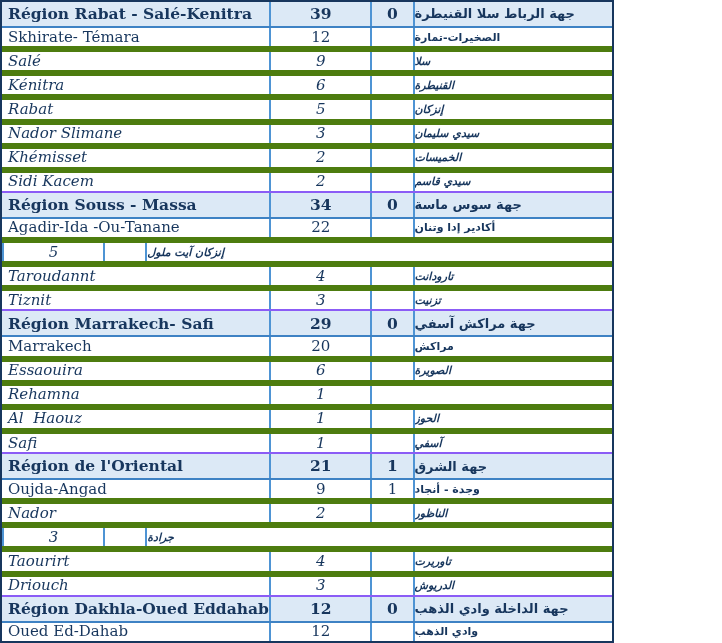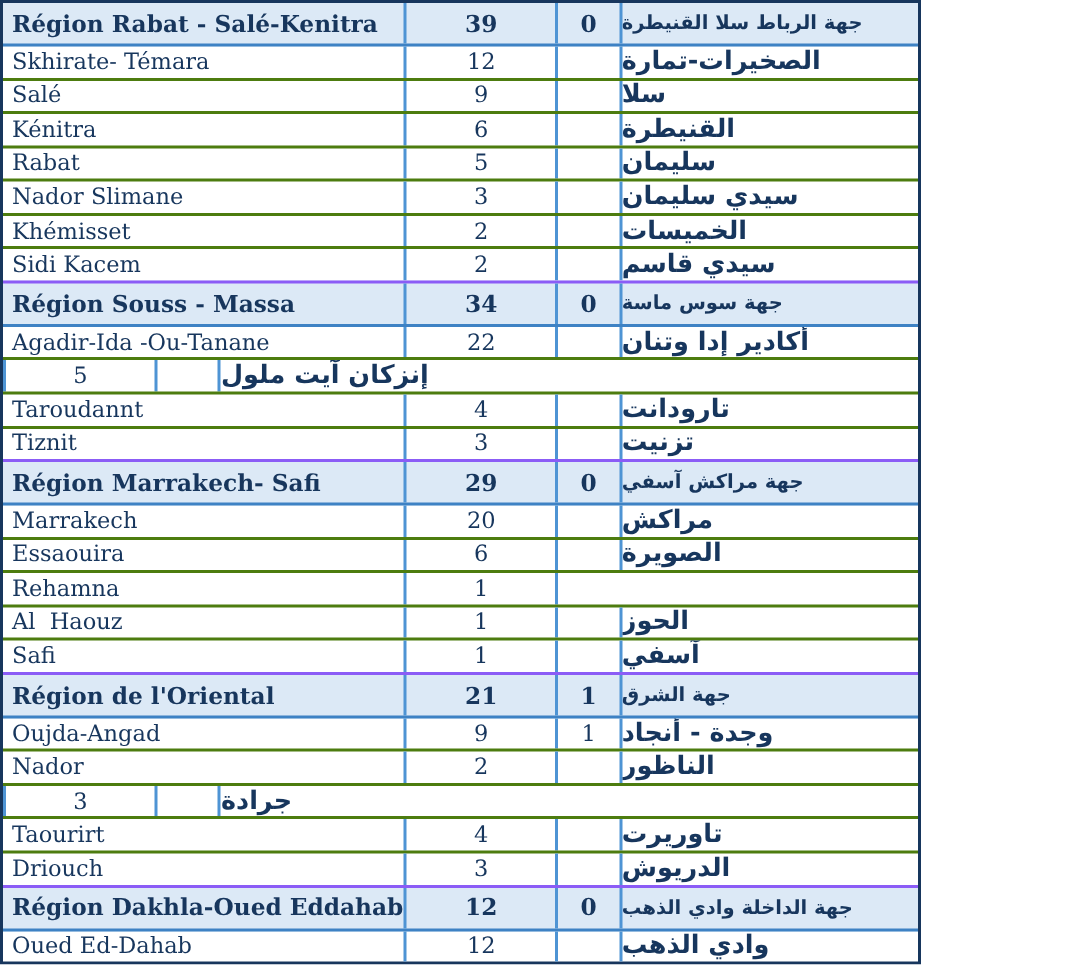--- a/index.html
+++ b/index.html
@@ -25,41 +25,41 @@
     align-items: stretch;
   }
   .row.header {
     flex-grow: 1.32;
     background: #DCE9F6;
     border-top: 2px solid #8b5cf6;
     border-bottom: 2px solid #3E82C4;
     font-weight: bold;
   }
   .row.header:first-child { border-top: none; }
-  .row.data + .row.data { border-top: 2px solid #4d7c0f; }
+  .row.data + .row.data { border-top: 6px solid #4d7c0f; font-style: italic; }
   .cell {
     display: flex;
     align-items: center;
     box-sizing: border-box;
     font-size: 15px;
     line-height: 1;
     overflow: hidden;
     white-space: pre;
   }
   .c1 { width: 43.8%; padding-left: 6px; }
   .c2 { width: 16.6%; justify-content: center; border-left: 2px solid #4E94D4; }
   .c3 { width: 6.9%;  justify-content: center; border-left: 2px solid #4E94D4; }
   .c4 {
     width: 32.7%;
     justify-content: flex-end;
     padding-right: 8px;
     border-left: 2px solid #4E94D4;
     direction: rtl;
     font-family: "DejaVu Sans", sans-serif;
-    font-size: 17px;
+    font-size: 11px;
     font-weight: bold;
   }
   .row.header .cell { font-size: 15.5px; }
   .row.header .c4 { font-size: 13px; }
 </style>
 </head>
 <body>
 
 <div id="regions-table" class="table">
     <div class="row header">
@@ -83,21 +83,21 @@
     <div class="row data">
     <div class="cell c1">Kénitra</div>
     <div class="cell c2">6</div>
     <div class="cell c3"></div>
     <div class="cell c4">القنيطرة</div>
   </div>
     <div class="row data">
     <div class="cell c1">Rabat</div>
     <div class="cell c2">5</div>
     <div class="cell c3"></div>
-    <div class="cell c4">سليمان</div>
+    <div class="cell c4">إنزكان</div>
   </div>
     <div class="row data">
     <div class="cell c1">Nador Slimane</div>
     <div class="cell c2">3</div>
     <div class="cell c3"></div>
     <div class="cell c4">سيدي سليمان</div>
   </div>
     <div class="row data">
     <div class="cell c1">Khémisset</div>
     <div class="cell c2">2</div>

